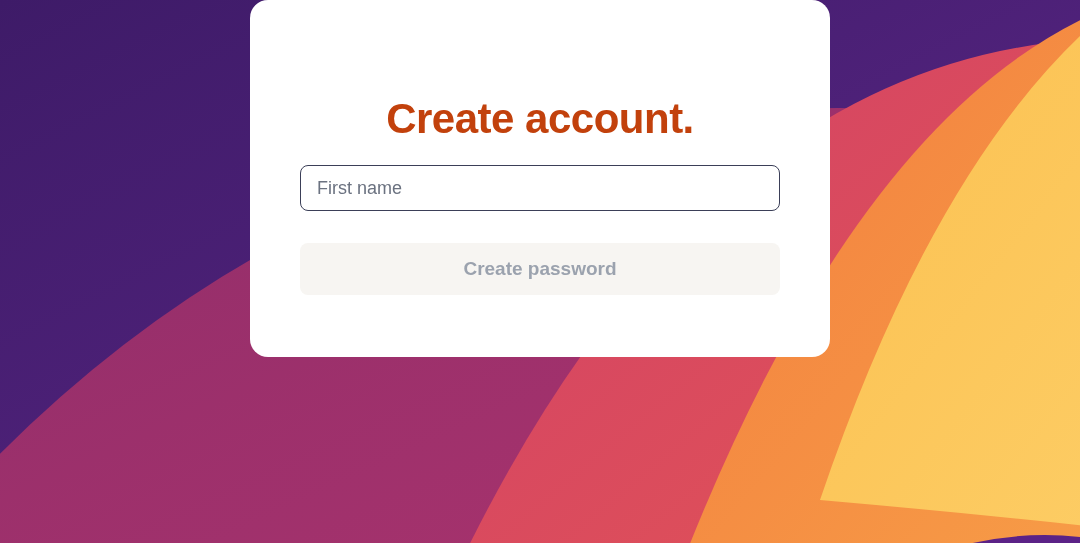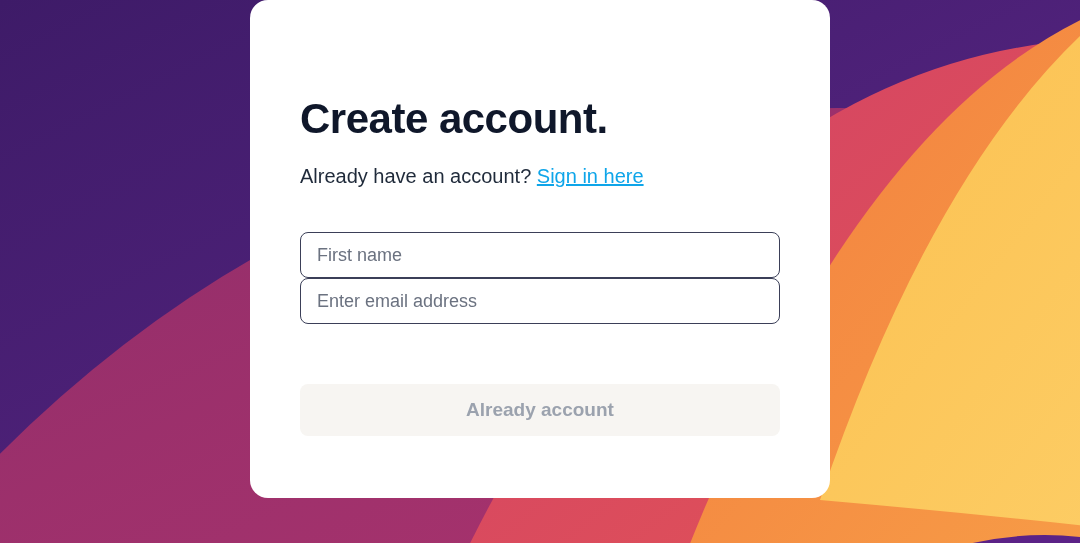--- a/index.html
+++ b/index.html
@@ -33,23 +33,24 @@
       transform: translateX(-50%);
       width: 580px;
       background: #ffffff;
       border-radius: 18px;
       padding: 95px 50px 40px 50px;
       z-index: 1;
     }
     .title {
       font-size: 42px;
       font-weight: 700;
-      color: #0f172a;
+      color: #c2410c;
       letter-spacing: -0.5px;
       margin-bottom: 22px;
+      text-align: center;
     }
     .subtitle {
       font-size: 20px;
       color: #1f2a3a;
       margin-bottom: 44px;
     }
     .subtitle a {
       color: #0ea5e9;
       text-decoration: underline;
       cursor: pointer;
@@ -126,31 +127,25 @@
     <path d="M 400 700 Q 700 -50 1250 50 L 1250 750 L 400 750 Z" fill="url(#g3)"></path>
     <path d="M 650 650 Q 900 -60 1300 -20 L 1300 750 L 650 750 Z" fill="url(#g4)"></path>
     <path d="M 820 500 Q 1000 -30 1300 -80 L 1300 550 Q 1050 520 820 500 Z" fill="url(#g5)"></path>
     <path d="M -150 750 Q 150 350 550 750 Z" fill="#6a3394" opacity="0.55"></path>
     <path d="M 700 750 Q 950 400 1300 620 L 1300 750 Z" fill="#5b2287"></path>
   </svg>
 </div>
 
 <div class="card">
   <h1 class="title">Create account.</h1>
-  <p class="subtitle">
-    <span>Already have an account? </span><a>Sign in here</a>
-  </p>
 
   <div class="row">
     <div class="field">
       <input type="text" placeholder="First name" style="">
     </div>
   </div>
 
-  <div class="field-full">
-    <input type="email" placeholder="Enter email address" style="">
-  </div>
 
 
-  <button class="submit">Already account</button>
+  <button class="submit">Create password</button>
 
   
 </div>
 
 </body></html>

